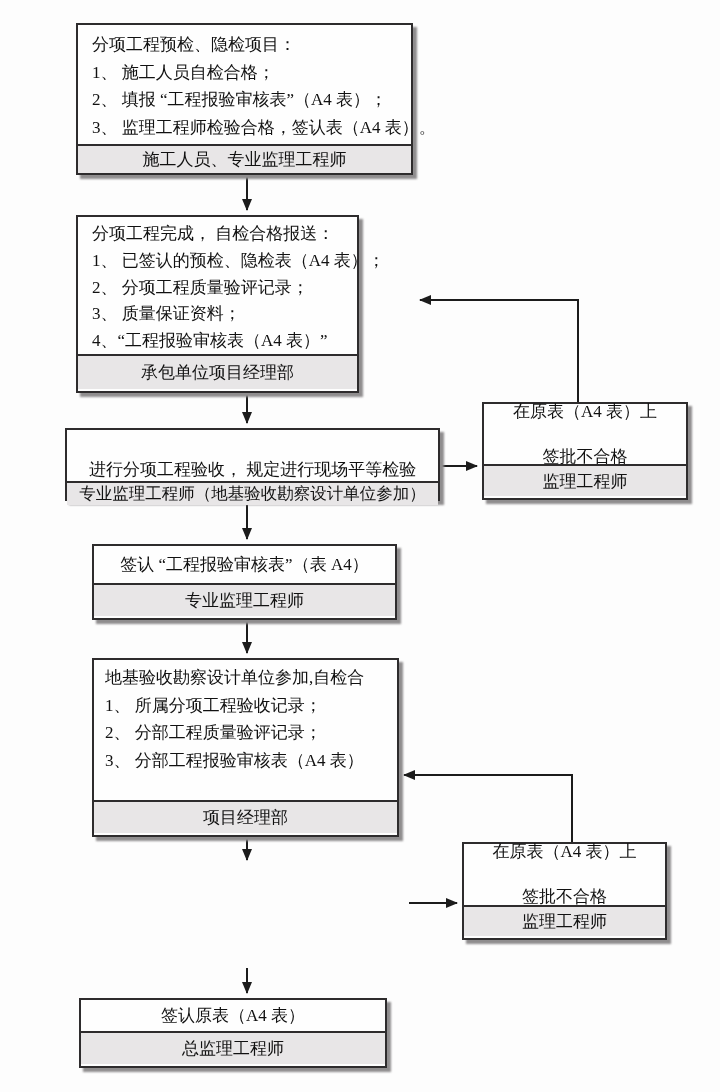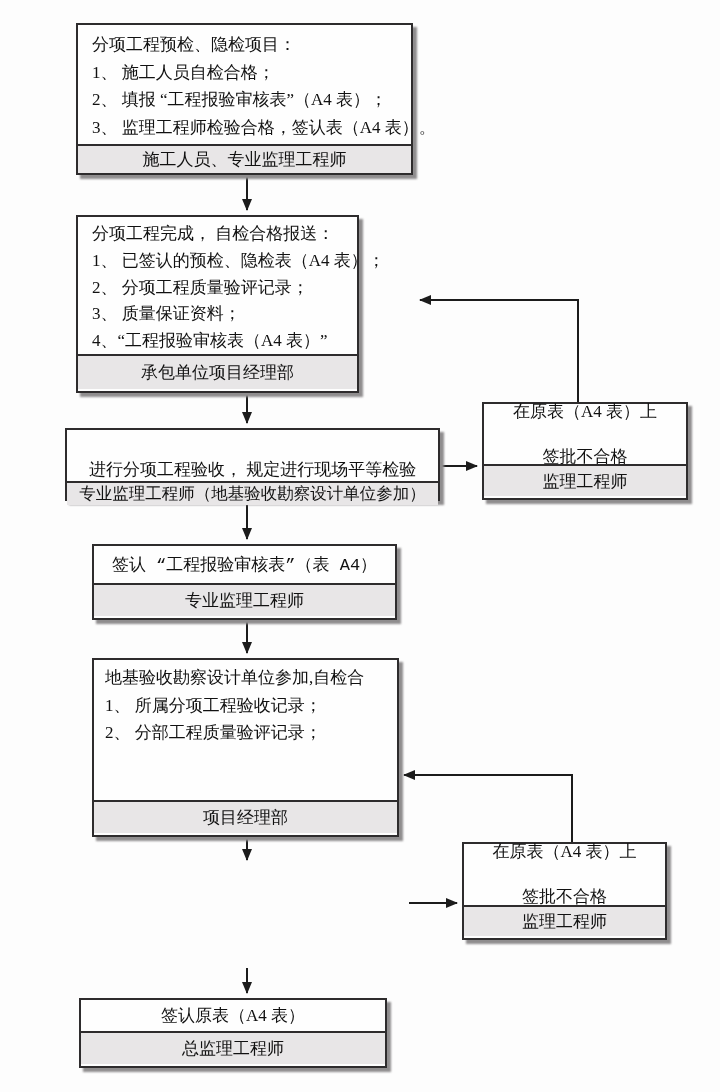--- a/index.html
+++ b/index.html
@@ -115,29 +115,30 @@
 
   <div class="box" style="left:482px; top:402px; width:206px; height:98px;">
     <div class="box-body centered" style="height:60px; flex-direction:column; line-height:28px;">
       <div>在原表（A4 表）上</div>
       <div>签批不合格</div>
     </div>
     <div class="box-footer" style="height:32px;">监理工程师</div>
   </div>
 
   <div class="box" style="left:92px; top:544px; width:305px; height:76px;">
-    <div class="box-body centered" style="height:37px;font-family:Liberation Mono, monospace;">签认 “工程报验审核表”（表 A4）</div>
+    <div class="box-body centered" style="height:37px;">签认 “工程报验审核表”（表 A4）</div>
     <div class="box-footer" style="height:33px;">专业监理工程师</div>
   </div>
 
   <div class="box" style="left:92px; top:658px; width:307px; height:179px;">
     <div class="box-body lines" style="height:140px; line-height:27.6px; padding-top:4px; padding-left:11px;">
       <div class="line">地基验收勘察设计单位参加,自检合</div>
       <div class="line">1、 所属分项工程验收记录；</div>
       <div class="line">2、 分部工程质量验评记录；</div>
+      <div class="line">3、 分部工程报验审核表（A4 表）</div>
     </div>
     <div class="box-footer" style="height:33px;">项目经理部</div>
   </div>
 
 
   <div class="box" style="left:462px; top:842px; width:205px; height:98px;">
     <div class="box-body centered" style="height:61px; flex-direction:column; line-height:28px;">
       <div>在原表（A4 表）上</div>
       <div>签批不合格</div>
     </div>

